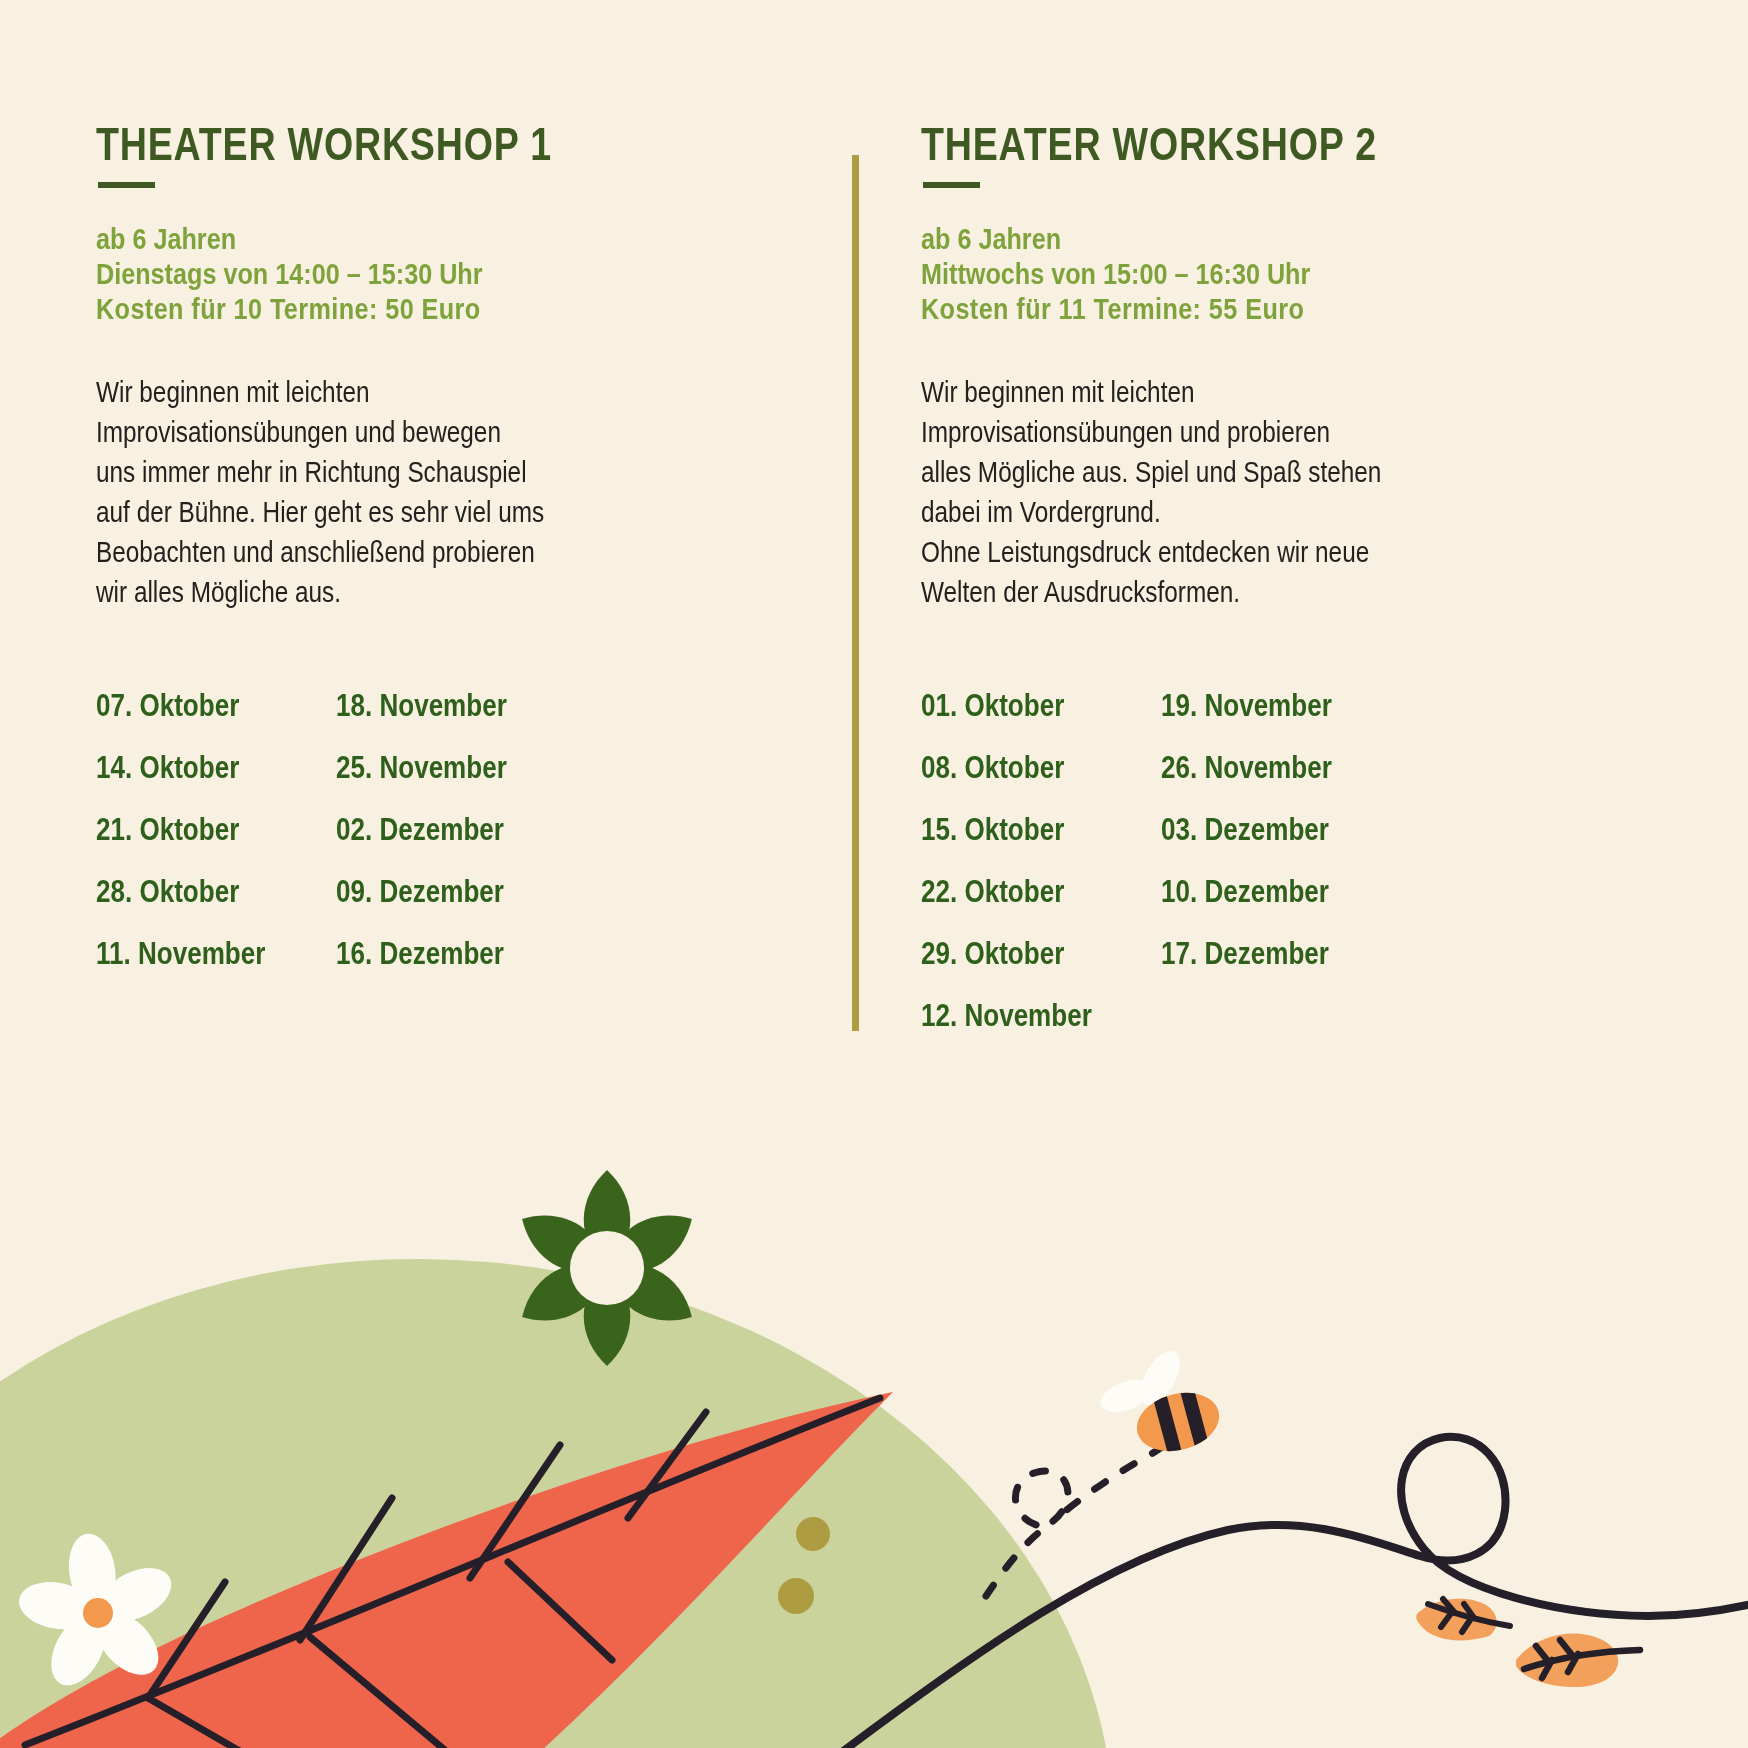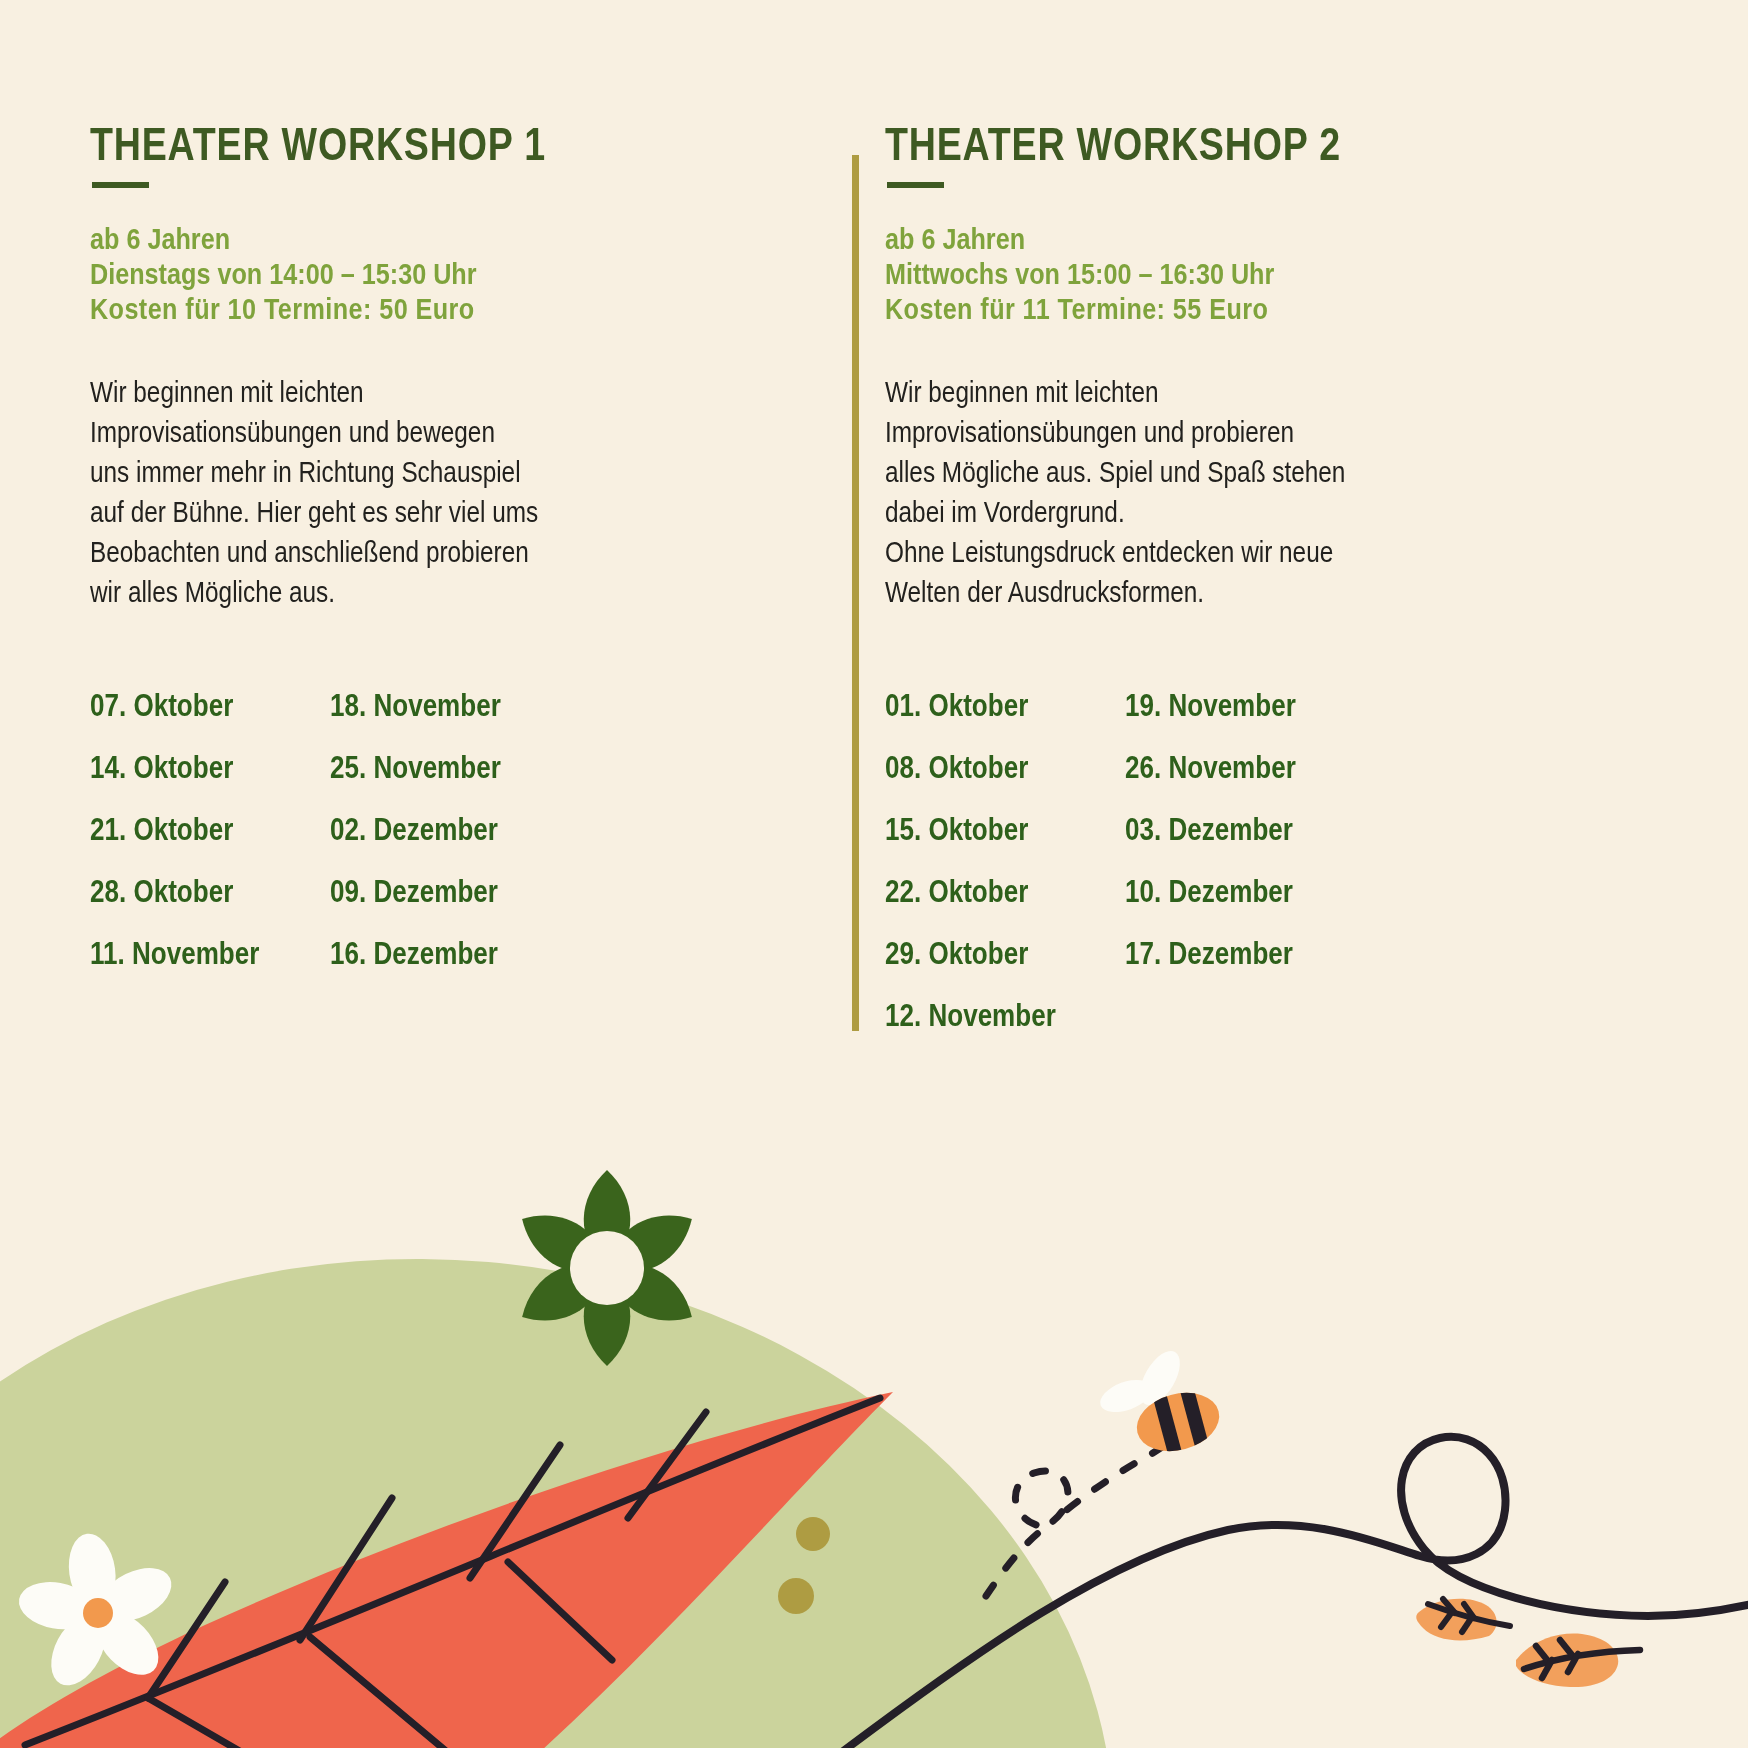--- a/index.html
+++ b/index.html
@@ -135,21 +135,21 @@
         <g clip-path="url(#beeclip)">
           <rect class="stripe" x="1160" y="1390" width="14" height="66"></rect>
           <rect class="stripe" x="1188" y="1388" width="14" height="68"></rect>
         </g>
       </g>
     </g>
   </svg>
 
   <div class="divider"></div>
 
-  <section class="col" style="left:90px">
+  <section class="col" style="left:96px">
     <h1 class="title">THEATER WORKSHOP 1</h1>
     <div class="underline"></div>
     <div class="info">
       <div>ab 6 Jahren</div>
       <div>Dienstags von 14:00 – 15:30 Uhr</div>
       <div class="cost">Kosten für 10 Termine: 50 Euro</div>
     </div>
     <div class="desc">
       <div>Wir beginnen mit leichten</div>
       <div>Improvisationsübungen und bewegen</div>
@@ -169,21 +169,21 @@
       <div class="dcol" style="left:240px">
         <div>18. November</div>
         <div>25. November</div>
         <div>02. Dezember</div>
         <div>09. Dezember</div>
         <div>16. Dezember</div>
       </div>
     </div>
   </section>
 
-  <section class="col" style="left:885px">
+  <section class="col" style="left:921px">
     <h1 class="title">THEATER WORKSHOP 2</h1>
     <div class="underline"></div>
     <div class="info">
       <div>ab 6 Jahren</div>
       <div>Mittwochs von 15:00 – 16:30 Uhr</div>
       <div class="cost">Kosten für 11 Termine: 55 Euro</div>
     </div>
     <div class="desc">
       <div>Wir beginnen mit leichten</div>
       <div>Improvisationsübungen und probieren</div>

